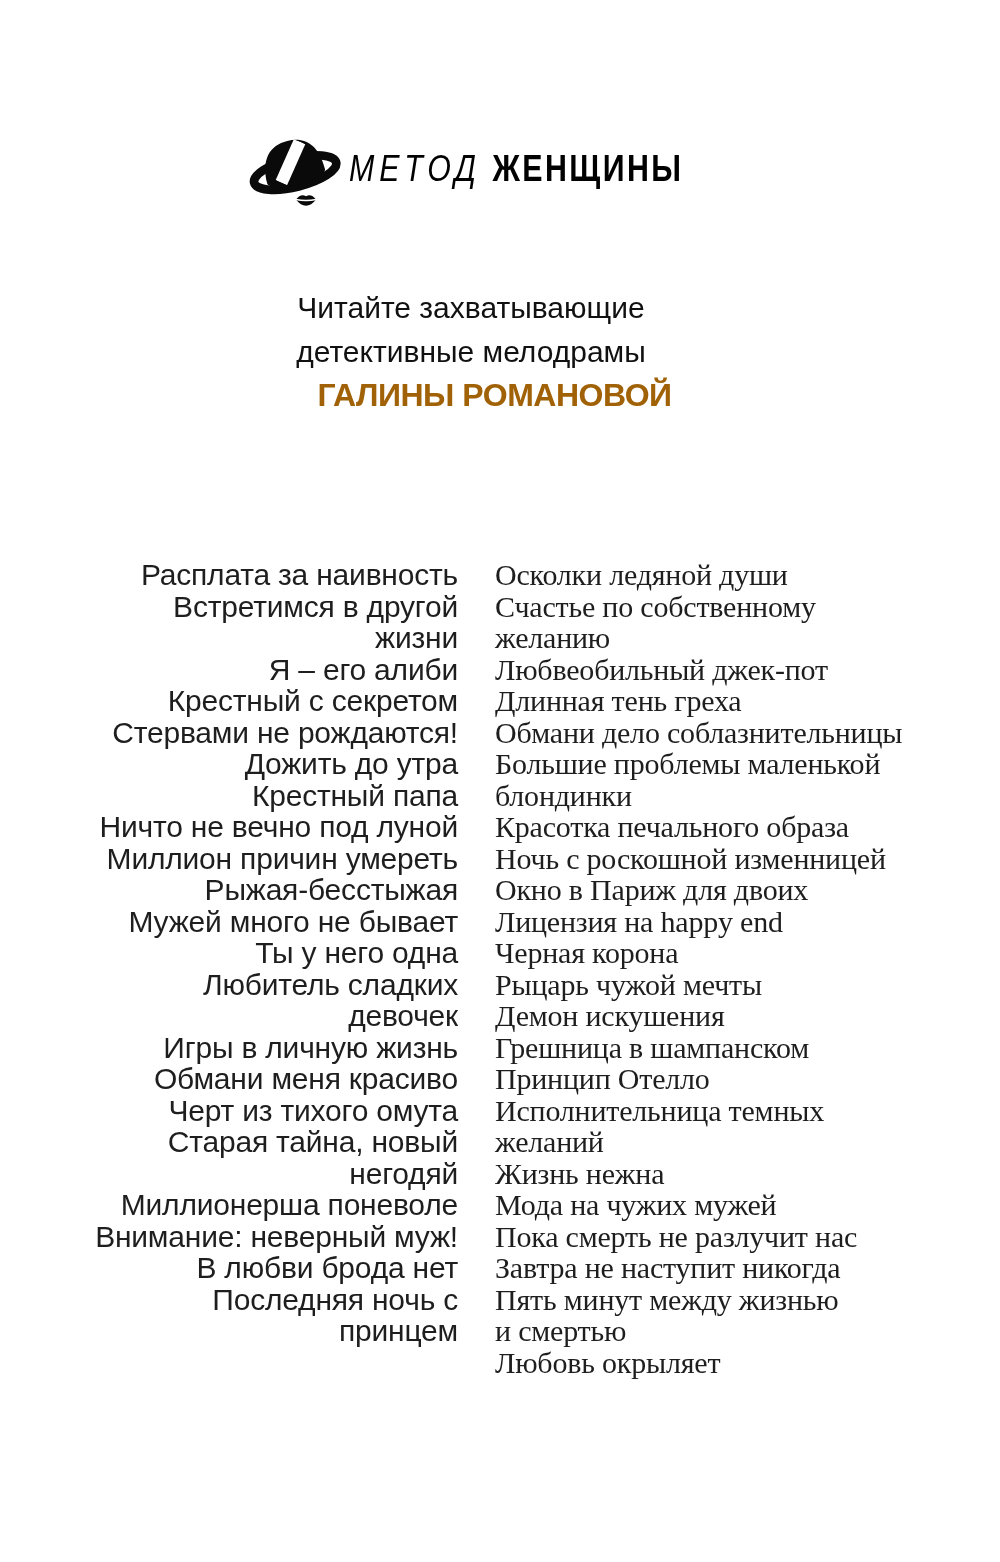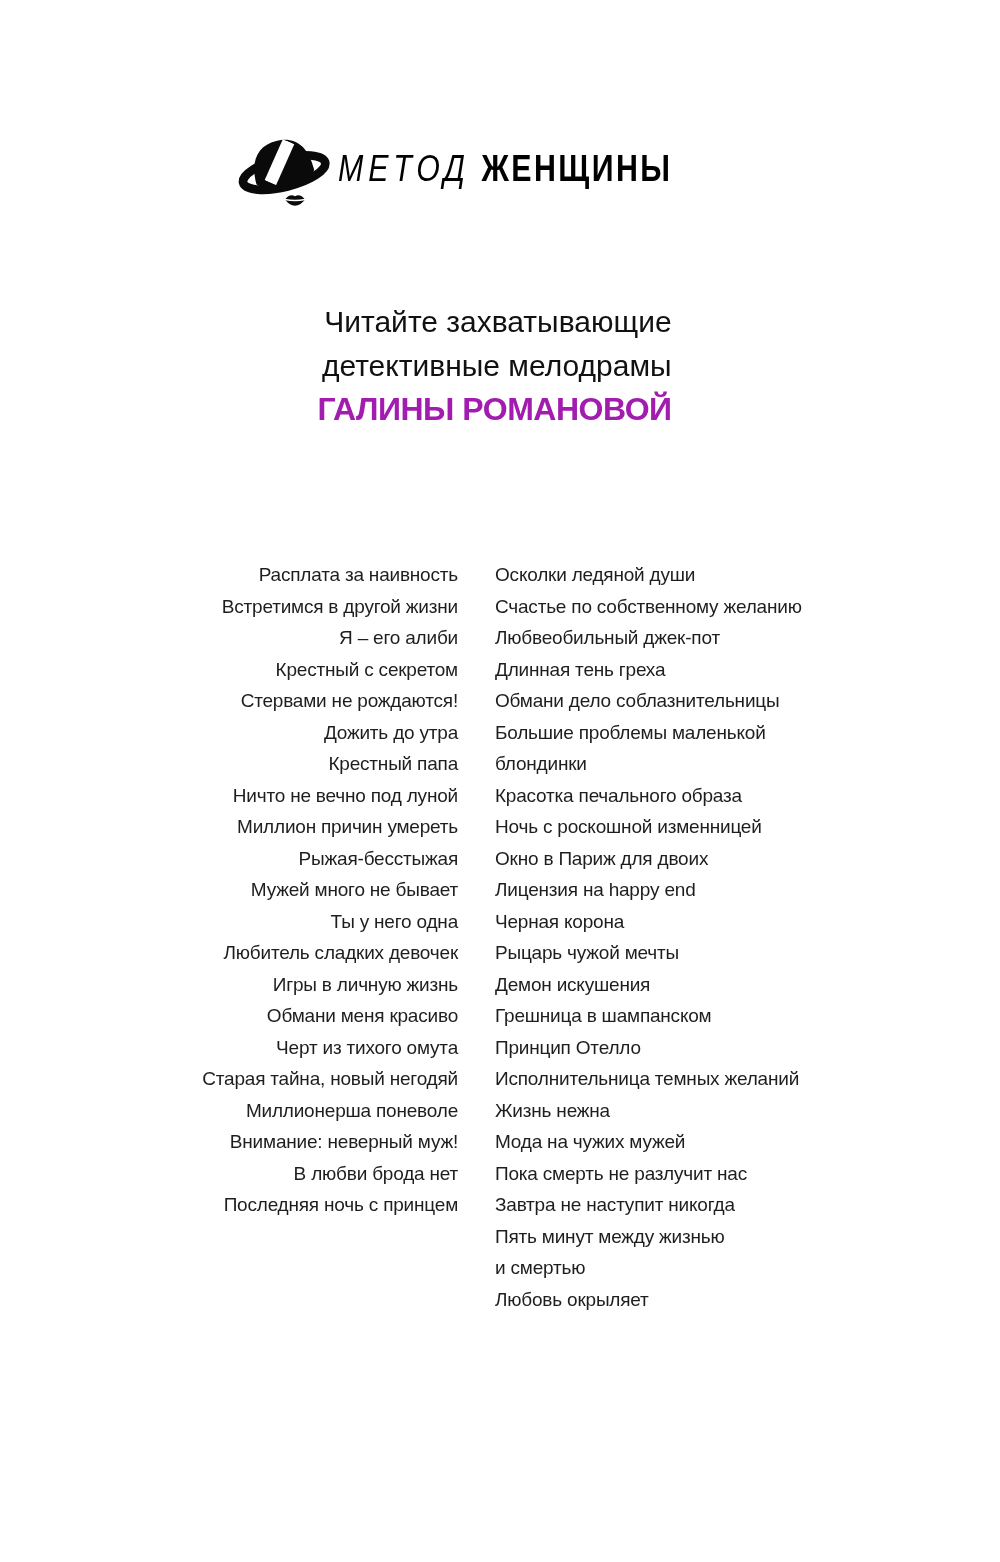--- a/index.html
+++ b/index.html
@@ -8,21 +8,21 @@
     background:#ffffff;
     font-family:"Liberation Sans", sans-serif;
     color:#1e1e1e;
     overflow:hidden;
     position:relative;
   }
   .page{position:absolute;inset:0;background:#ffffff;}
 
   
   .logo{
-    position:absolute;left:234px;top:118px;
+    position:absolute;left:245px;top:118px;
     display:flex;align-items:flex-start;
   }
   .logo-icon{width:98px;height:96px;flex:0 0 auto;}
   .logo-text{
     margin-left:6px;
     padding-top:30px;
     white-space:nowrap;
     transform:scaleX(0.82);
     transform-origin:left top;
     font-size:37px;
@@ -34,54 +34,54 @@
     letter-spacing:6px;
     margin-right:14px;
   }
   .logo-word-bold{
     font-weight:800;
     letter-spacing:3px;
   }
 
   
   .intro{
-    position:absolute;top:300px;left:471px;
+    position:absolute;top:286px;left:471px;
     transform:translateX(-50%);
-    text-align:right;
+    text-align:center;
     color:#111;
   }
   .intro-line{
     font-size:30px;
     line-height:44px;
     white-space:nowrap;
   }
   .intro-author{
     font-size:32px;
     line-height:42px;
     font-weight:700;
     letter-spacing:-0.5px;
-    color:#a21caf;
+    color:#a16207;
     white-space:nowrap;
     margin-left:47px;
   }
 
   
   .booklist{
     position:absolute;top:559px;left:95px;
     display:flex;
   }
   .col{
-    font-size:19px;
+    font-size:30px;
     line-height:31.5px;
     letter-spacing:-0.2px;
     color:#1e1e1e;
   }
   .col-left{width:363px;text-align:right;}
   .col-gap{width:37px;flex:0 0 auto;}
-  .col-right{width:440px;text-align:left;}
+  .col-right{width:440px;text-align:left;font-family:Liberation Serif, serif;}
   .book-line{white-space:pre-line;}
 </style>
 </head>
 <body>
 
 <div class="page">
 
   <div class="logo">
     <svg class="logo-icon" viewBox="0 0 100 100" aria-hidden="true">
       <defs>

